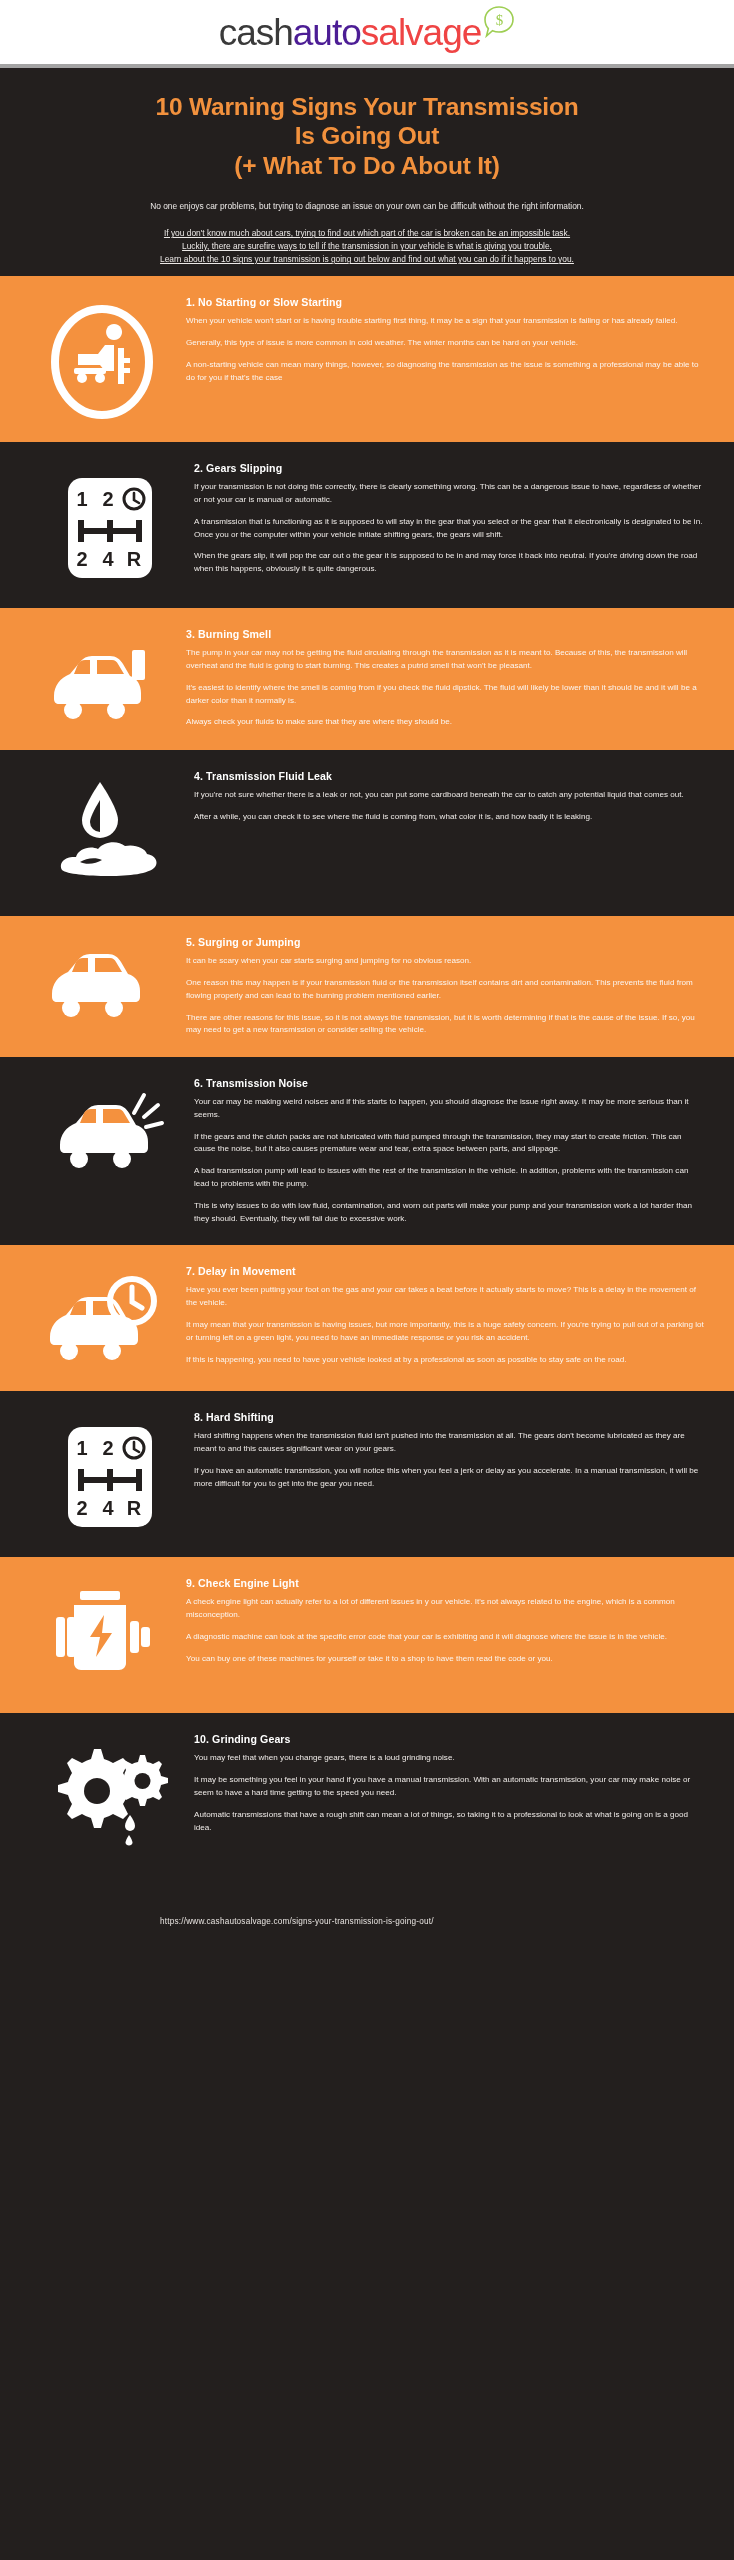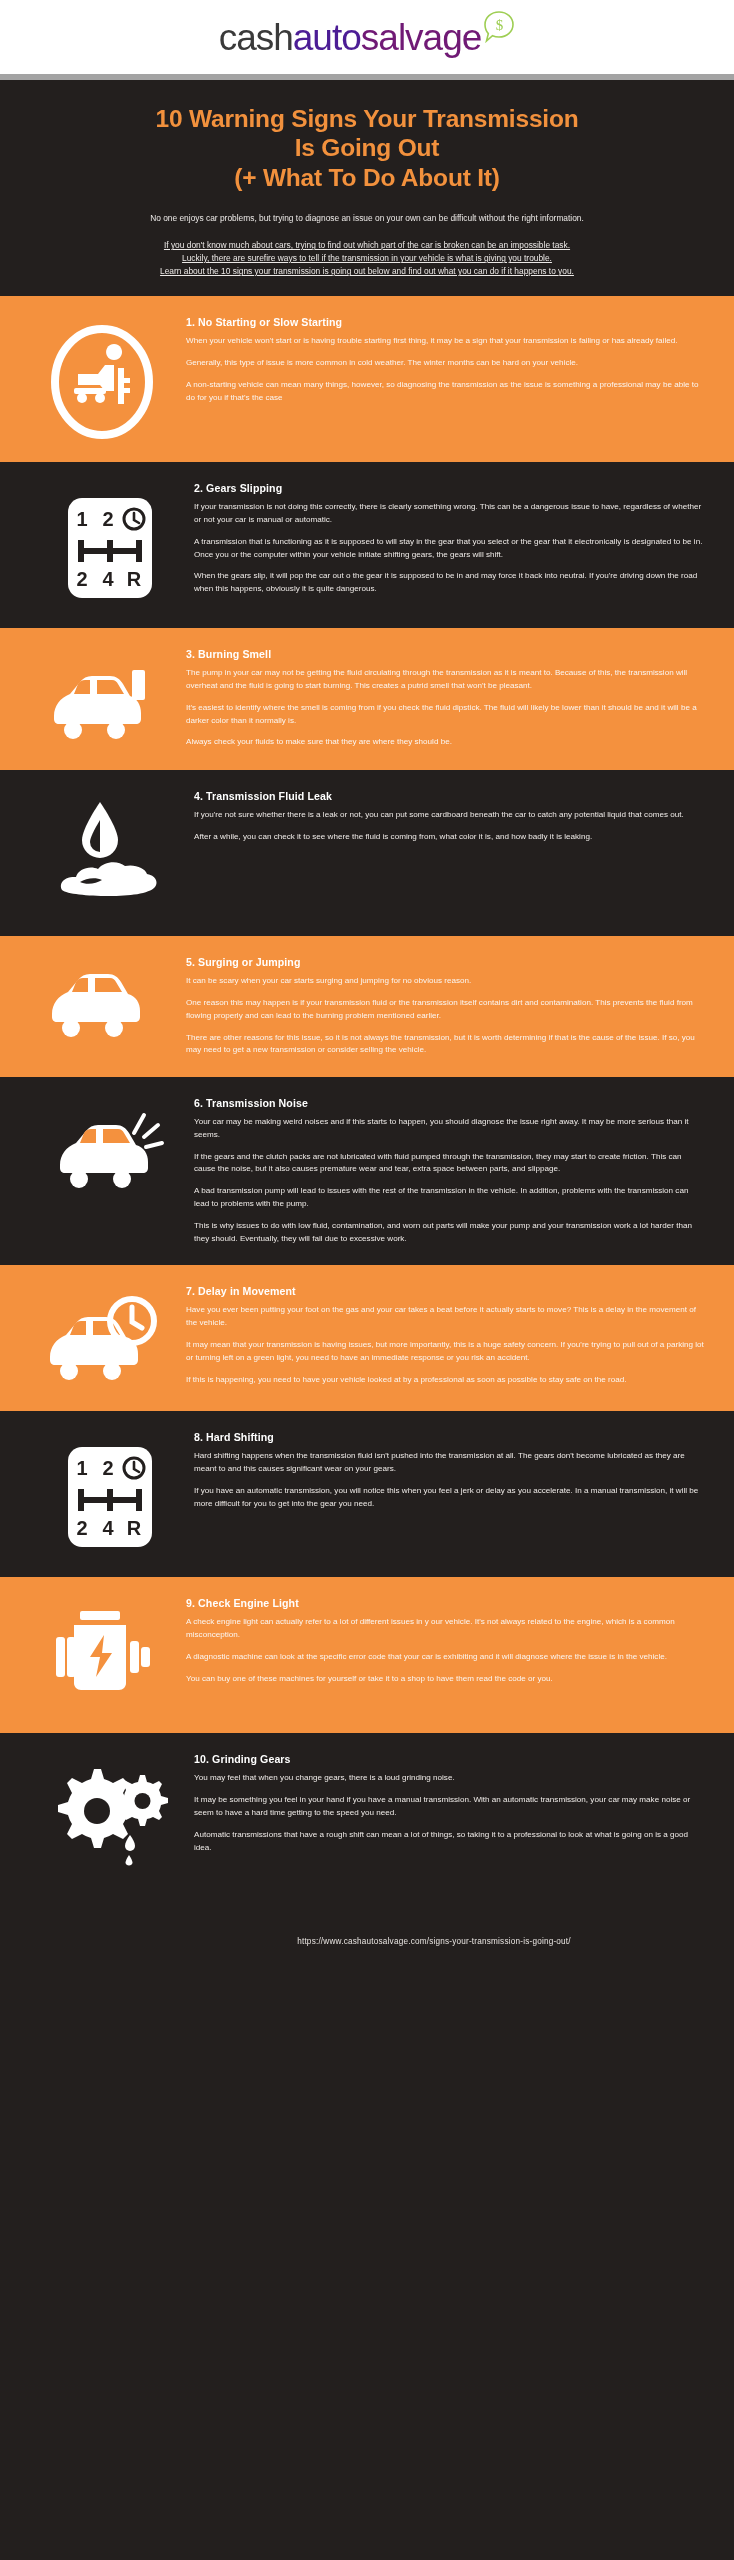--- a/index.html
+++ b/index.html
@@ -8,43 +8,43 @@
     font-family:"Liberation Sans", sans-serif;
     background:#231f1e;
     width:734px;
     color:#fff;
     -webkit-font-smoothing:antialiased;
   }
 
   
   .logo-bar{
     background:#ffffff;
-    height:80px;
+    height:68px;
     display:flex;
     align-items:center;
     justify-content:center;
-    border-bottom:6px solid #a3a3a3;
+    border-bottom:4px solid #a3a3a3;
   }
   .logo{
     display:flex;
     align-items:center;
     font-size:37px;
     font-weight:400;
     letter-spacing:-1.0px;
     line-height:1;
   }
   .logo .w1{ color:#3a3a3a; }
   .logo .w2{ color:#4c1d95; }
-  .logo .w3{ color:#701a75; }
+  .logo .w3{ color:#ef4444; }
   .logo-badge{ margin-left:2px; margin-top:-14px; display:block; }
 
   
   .hero{
     background:#231f1e;
-    padding:24px 20px 18px;
+    padding:24px 20px 10px;
     text-align:center;
   }
   .hero-title{
     color:#f2913d;
     font-size:24.5px;
     font-weight:bold;
     line-height:1.20;
     letter-spacing:-0.2px;
   }
   .hero-intro{
@@ -91,21 +91,20 @@
     color:#fbf6f2;
     margin-bottom:9px;
   }
   .section.dark .sec-p{ color:#efebe8; }
   .sec-p:last-child{ margin-bottom:0; }
 
   
   .footer{
     background:#231f1e;
     padding:40px 26px 46px 160px;
-    text-align:center;
   }
   .footer-url{
     font-size:8.2px;
     color:#e9e5e2;
     letter-spacing:0.2px;
   }
 </style>
 </head>
 <body>
 

